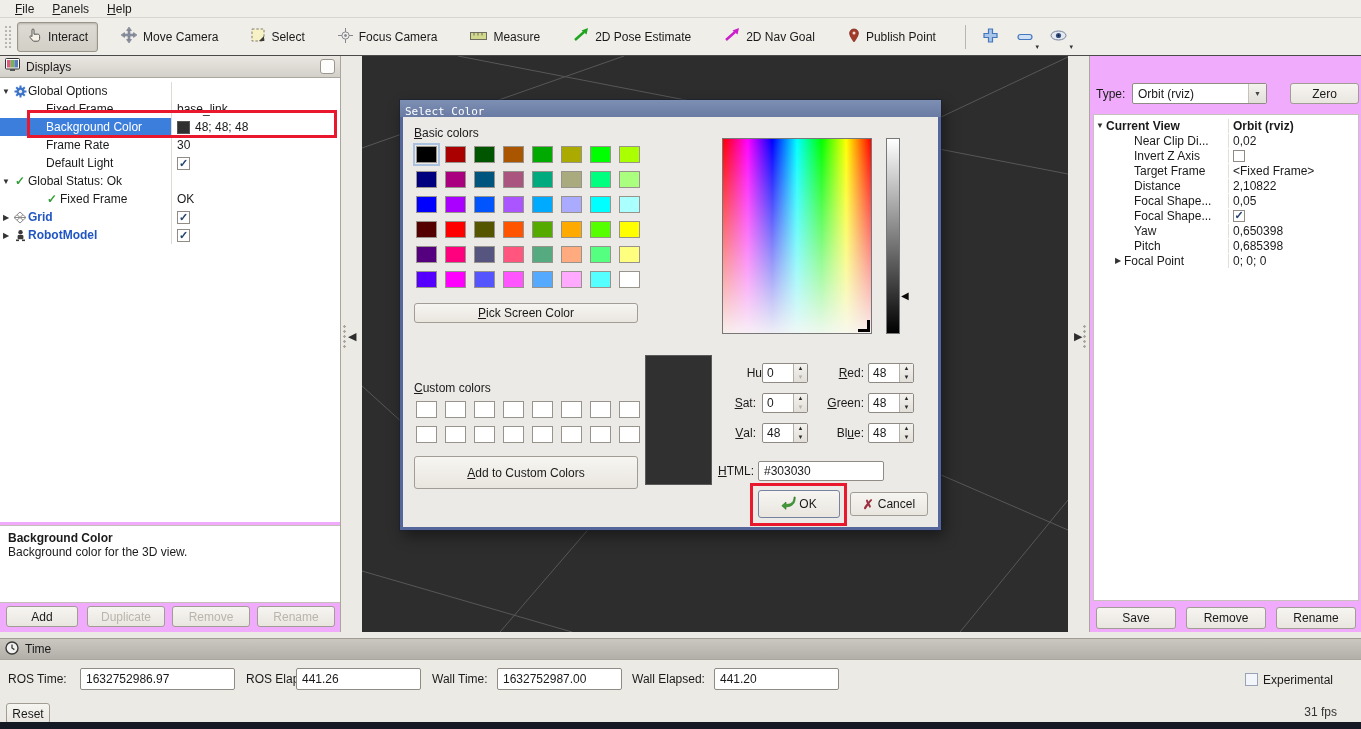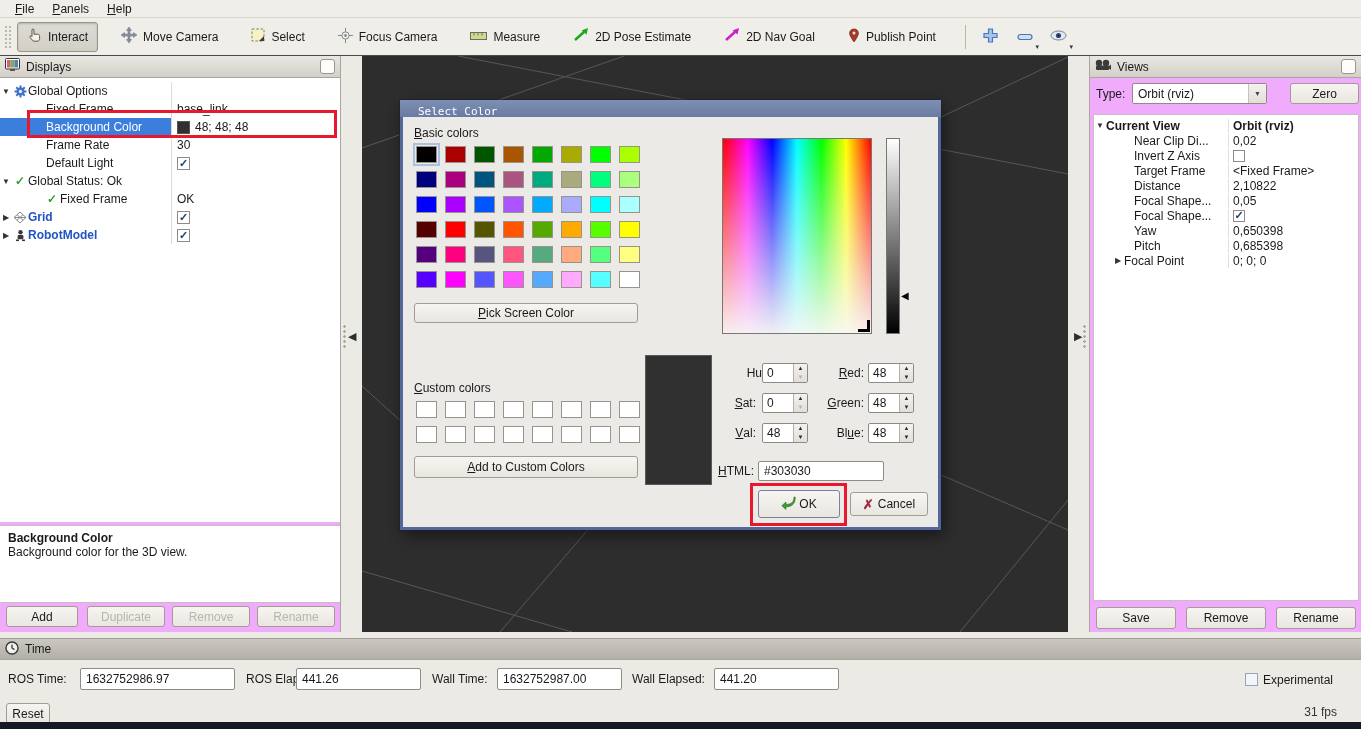--- a/index.html
+++ b/index.html
@@ -33,21 +33,21 @@
   .tr-label{width:172px;height:18px;display:flex;align-items:center;box-sizing:border-box;border-right:1px solid #dedbd5;overflow:hidden;white-space:nowrap;}
   .tr-label.sel{background:#3c7edb;color:#fff;}
   .tr-value{flex:1;height:18px;display:flex;align-items:center;padding-left:5px;gap:5px;overflow:hidden;white-space:nowrap;}
   .exp{width:12px;font-size:8px;color:#333;text-align:center;flex:none;}
   .tree-ic{width:16px;flex:none;display:flex;justify-content:center;}
   .blue-bold{color:#2055c2;font-weight:bold;}
   .green-check{color:#2f9e35;font-weight:bold;font-size:12px;}
   .mini-swatch{width:11px;height:11px;border:1px solid #555;flex:none;}
   
   #color-dialog{left:400px;top:100px;width:541px;height:430px;z-index:5;box-shadow:0 0 0 1px rgba(25,30,50,.55),3px 6px 14px rgba(0,0,0,.45);}
-  #dlg-title{left:0;top:0;width:541px;height:22px;background:linear-gradient(#7e8fb4,#63759e);color:#fff;font-family:"DejaVu Sans Mono",monospace;font-size:11px;display:flex;align-items:center;padding-left:18px;box-sizing:border-box;text-align:center;}
+  #dlg-title{left:0;top:0;width:541px;height:22px;background:linear-gradient(#7e8fb4,#63759e);color:#fff;font-family:"DejaVu Sans Mono",monospace;font-size:11px;display:flex;align-items:center;padding-left:5px;box-sizing:border-box;text-align:center;}
   #dlg-body{left:0;top:17px;width:541px;height:413px;background:#eceae6;border:3px solid #55679a;border-top:none;box-sizing:border-box;}
   .swatchgrid{display:grid;grid-template-columns:repeat(8,21px);column-gap:8px;row-gap:8px;}
   .swatch{width:21px;height:17px;border:1px solid #98948c;box-sizing:border-box;}
   .swatch.selected{outline:2px solid #a9c0de;outline-offset:1px;}
   .spin{display:flex;width:46px;height:20px;background:#fff;border:1px solid #8f8b84;border-radius:2px;box-sizing:border-box;}
   .spin-val{flex:1;display:flex;align-items:center;padding-left:4px;}
   .spin-btns{width:13px;display:flex;flex-direction:column;border-left:1px solid #b5b1aa;background:linear-gradient(#f4f2ee,#e2dfd9);}
   .spin-btns i{flex:1;font-size:6px;line-height:9px;text-align:center;color:#2c2c2c;}
   .spin-btns i.dis{color:#b8b4ac;}
   .dlg-label{position:absolute;height:20px;display:flex;align-items:center;justify-content:flex-end;}
@@ -379,21 +379,21 @@
       <div class="swatch" style="background: rgb(255, 255, 255);"></div>
       <div class="swatch" style="background: rgb(255, 255, 255);"></div>
       <div class="swatch" style="background: rgb(255, 255, 255);"></div>
       <div class="swatch" style="background: rgb(255, 255, 255);"></div>
       <div class="swatch" style="background: rgb(255, 255, 255);"></div>
       <div class="swatch" style="background: rgb(255, 255, 255);"></div>
       <div class="swatch" style="background: rgb(255, 255, 255);"></div>
       <div class="swatch" style="background: rgb(255, 255, 255);"></div>
       <div class="swatch" style="background: rgb(255, 255, 255);"></div>
     </div>
-  <div class="abs btn" style="left:14px;top:356px;width:224px;height:22px;">
+  <div class="abs btn" style="left:14px;top:356px;width:224px;height:33px;">
       <span><u>A</u>dd to Custom Colors</span>
     </div>
 
   <div class="abs" style="left:322px;top:38px;width:150px;height:196px;border:1px solid #777;box-sizing:border-box;background:linear-gradient(to bottom,rgba(250,250,250,0) 0%,rgba(248,248,246,0.96) 100%),linear-gradient(to right,#f00,#f0f,#00f,#0ff,#0f0,#ff0,#f00);">
     <div style="position:absolute;right:1px;bottom:1px;width:9px;height:9px;border-right:3px solid #000;border-bottom:3px solid #000;"></div>
   </div>
   <div class="abs" style="left:486px;top:38px;width:14px;height:196px;border:1px solid #777;box-sizing:border-box;background:linear-gradient(#ffffff,#000000);"></div>
   <span class="abs" style="left:501px;top:190px;font-size:10px;color:#0a0a0a;">◀</span>
 
   <div class="abs" style="left: 245px; top: 255px; width: 67px; height: 130px; border: 1px solid rgb(90, 90, 90); box-sizing: border-box; background: rgb(48, 48, 48);"></div>
@@ -466,30 +466,20 @@
 
   <div class="abs annot" style="left:350px;top:383px;width:97px;height:43px;"></div>
 </div>
 
 <div class="abs" style="left:1068px;top:56px;width:21px;height:576px;background:#eceae5;">
   <span class="abs" style="left:6px;top:274px;font-size:11px;color:#2e2e2e;">▶</span>
   <div class="abs" style="left:15px;top:268px;width:3px;height:24px;background-image:radial-gradient(#a9a59d 1px,transparent 1.2px);background-size:3px 5px;"></div>
 </div>
 
 <div class="abs panel" style="left:1089px;top:56px;width:272px;height:576px;border-left:1px solid #aaa69e;">
-  <div class="panel-header">
-    <span><svg width="16" height="12" viewBox="0 0 16 12" fill="#3a3a3a">
-          <circle cx="4" cy="4" r="3.2"></circle>
-          <circle cx="11" cy="4" r="3.2"></circle>
-          <rect x="1" y="6.5" width="13" height="4.5" rx="1"></rect>
-          <polygon points="14,7 16,5.5 16,11 14,9.5"></polygon>
-        </svg></span>
-    <span class="panel-title">Views</span>
-    <span class="float-btn"></span>
-  </div>
   <span class="abs" style="left:6px;top:31px;">Type:</span>
   <div class="abs field" style="left:42px;top:27px;width:135px;height:21px;padding-right:0;">
     <span style="flex:1;">Orbit (rviz)</span>
     <span style="width:17px;text-align:center;font-size:7px;color:#444;border-left:1px solid #c6c2bb;background:linear-gradient(#f4f2ee,#e2dfd9);align-self:stretch;display:flex;align-items:center;justify-content:center;">▼</span>
   </div>
   <div class="abs btn" style="left:200px;top:27px;width:69px;height:21px;">
       <span>Zero</span>
     </div>
 
   <div class="abs" style="left:3px;top:58px;width:266px;height:487px;background:#fff;border:1px solid #c6c2bb;box-sizing:border-box;padding-top:3px;">

